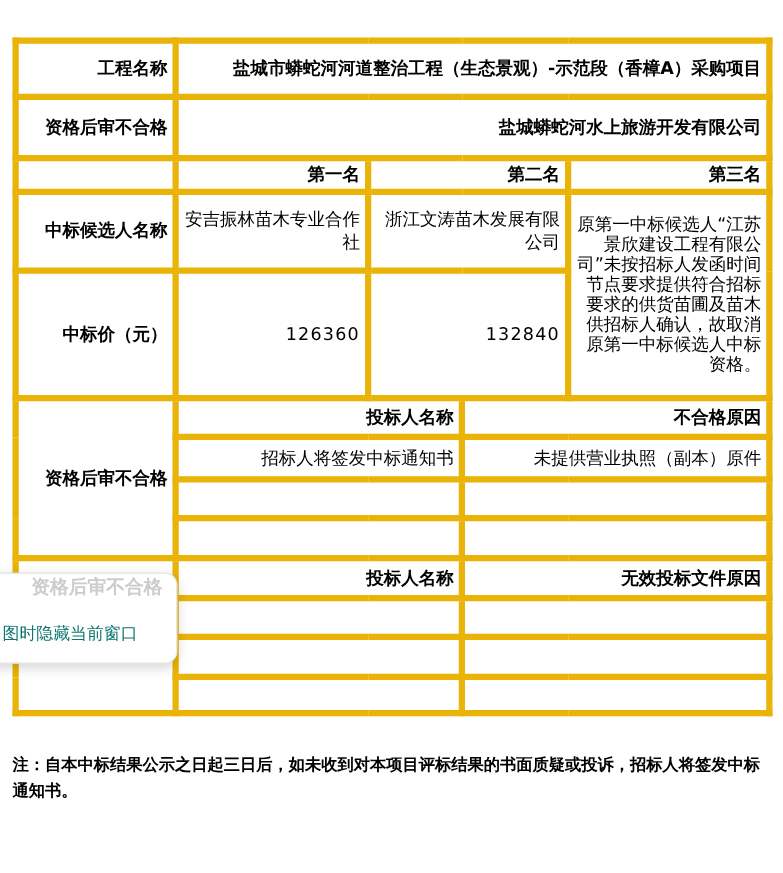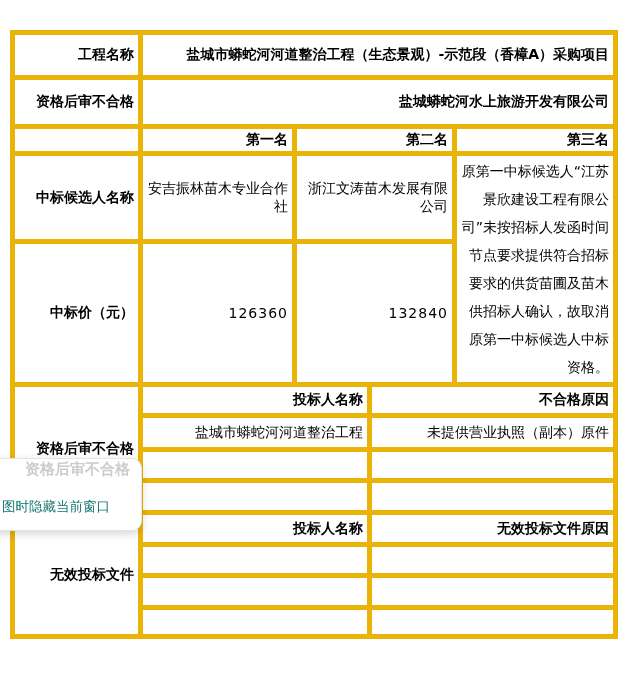--- a/index.html
+++ b/index.html
@@ -31,21 +31,21 @@
     text-align:right;
     vertical-align:middle;
     font-size:14px;
     padding:1px 4px;
     overflow:hidden;
   }
   td.hdr{font-weight:bold;}
   td.val-b{font-weight:bold;}
   td.note-cell{
     font-size:13px;
-    line-height:28px;
+    line-height:16px;
     padding:1px 3px;
     margin-left:36px;
   }
   td.price{font-size:13px;letter-spacing:1px;}
   td.section-label{font-weight:bold;margin-left:12px;}
   td.ghost-label{font-weight:bold;color:#000;}
   .footnote{
     margin:29px 0 0 10px;
     width:603px;
     font-size:13px;
@@ -140,21 +140,21 @@
       <td class="price">126360</td>
       <td colspan="2" class="price">132840</td>
     </tr>
 
     <tr style="height:31px">
       <td rowspan="4" class="ghost-label">资格后审不合格</td>
       <td colspan="2" class="hdr">投标人名称</td>
       <td colspan="2" class="hdr">不合格原因</td>
     </tr>
     <tr style="height:34px">
-      <td colspan="2">盐城市蟒蛇河河道整治工程</td>
+      <td colspan="2">招标人将签发中标通知书</td>
       <td colspan="2">未提供营业执照（副本）原件</td>
     </tr>
     <tr style="height:31px">
       <td colspan="2"></td>
       <td colspan="2"></td>
     </tr>
     <tr style="height:32px">
       <td colspan="2"></td>
       <td colspan="2"></td>
     </tr>
@@ -172,18 +172,19 @@
       <td colspan="2"></td>
       <td colspan="2"></td>
     </tr>
     <tr style="height:29px">
       <td colspan="2"></td>
       <td colspan="2"></td>
     </tr>
   </tbody>
     </table>
 
+  <div class="footnote">注：自本中标结果公示之日起三日后，如未收到对本项目评标结果的书面质疑或投诉，招标人将签发中标通知书。</div>
 
   <div class="tooltip"></div>
   <div class="watermark">资格后审不合格</div>
   <div class="tooltip-line2">图时隐藏当前窗口</div>
 
 </div>
 
 </body></html>

